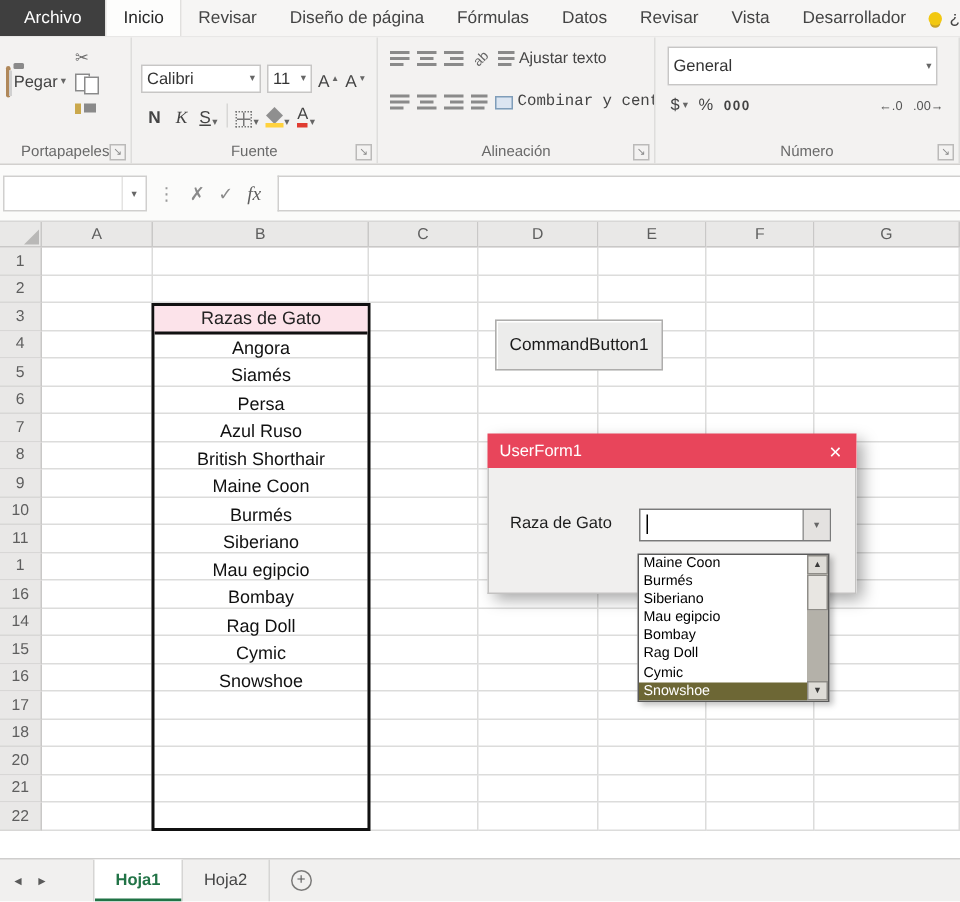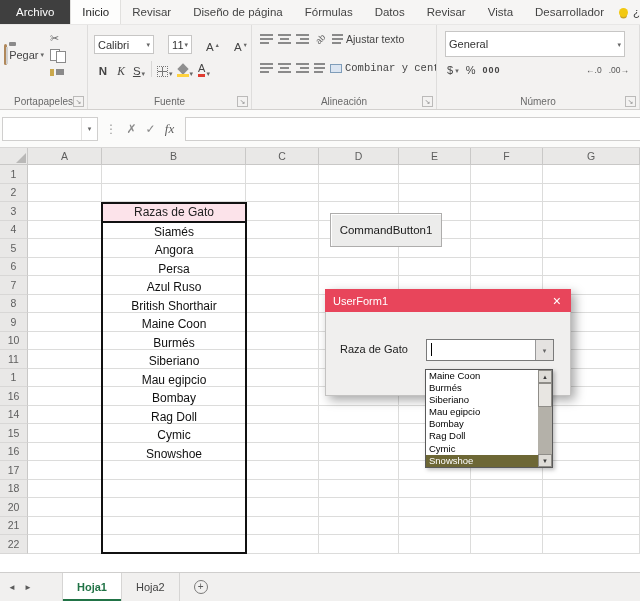--- a/index.html
+++ b/index.html
@@ -35,21 +35,21 @@
   .dd{font-size:7px;color:#666;line-height:1;}
   .clip-small{display:flex;flex-direction:column;margin:6px 0 0 6px;gap:3px;}
   .sic{height:14px;display:flex;align-items:center;color:#6b6b6b;font-size:11px;gap:2px;}
   .cpr{width:8px;height:10px;border:1px solid #8a8a8a;background:#fff;}
   .cpr.b{margin-left:-6px;margin-top:4px;}
   .brh{width:4px;height:7px;background:#caa84c;}
   .brt{width:8px;height:6px;background:#8a8a8a;}
 
   
   .fcol{display:flex;flex-direction:column;}
-  .frow1{display:flex;gap:14px;margin:10px 3px 0 6px;align-items:center;}
+  .frow1{display:flex;gap:4px;margin:18px 3px 0 6px;align-items:center;}
   .frow2{display:flex;align-items:center;gap:4px;margin:6px 3px 0 8px;}
   .combo{background:#fff;border:1px solid #c7c6c5;height:19px;display:flex;align-items:center;justify-content:space-between;font-size:11px;color:#333;padding:0 3px;box-sizing:border-box;}
   .fontname{width:80px;}
   .fontsize{width:30px;}
   .tbtn{min-width:14px;height:18px;display:flex;align-items:flex-end;justify-content:center;font-size:11.5px;color:#444;gap:1px;padding-bottom:1px;box-sizing:border-box;}
   .tiny{font-size:5.5px;color:#666;margin-bottom:5px;}
   .b{font-weight:bold;}
   .i{font-style:italic;font-family:"Liberation Serif",serif;}
   .us{text-decoration:underline;}
   .sep{width:1px;height:16px;background:#d8d7d6;margin:0 1px;}
@@ -529,22 +529,22 @@
           <div class="gcell" style="width: 80px;"></div>
           <div class="gcell" style="width: 72px;"></div>
           <div class="gcell" style="width: 72px;"></div>
           <div class="gcell" style="width: 97px;"></div>
         </div>
       </div>
 
     <div class="cat-table">
       <div class="cat-header">Razas de Gato</div>
       <div class="cat-rows">
+          <div class="cat-row">Angora</div>
           <div class="cat-row">Siamés</div>
-          <div class="cat-row">Angora</div>
           <div class="cat-row">Persa</div>
           <div class="cat-row">Azul Ruso</div>
           <div class="cat-row">British Shorthair</div>
           <div class="cat-row">Maine Coon</div>
           <div class="cat-row">Burmés</div>
           <div class="cat-row">Siberiano</div>
           <div class="cat-row">Mau egipcio</div>
           <div class="cat-row">Bombay</div>
           <div class="cat-row">Rag Doll</div>
           <div class="cat-row">Cymic</div>

